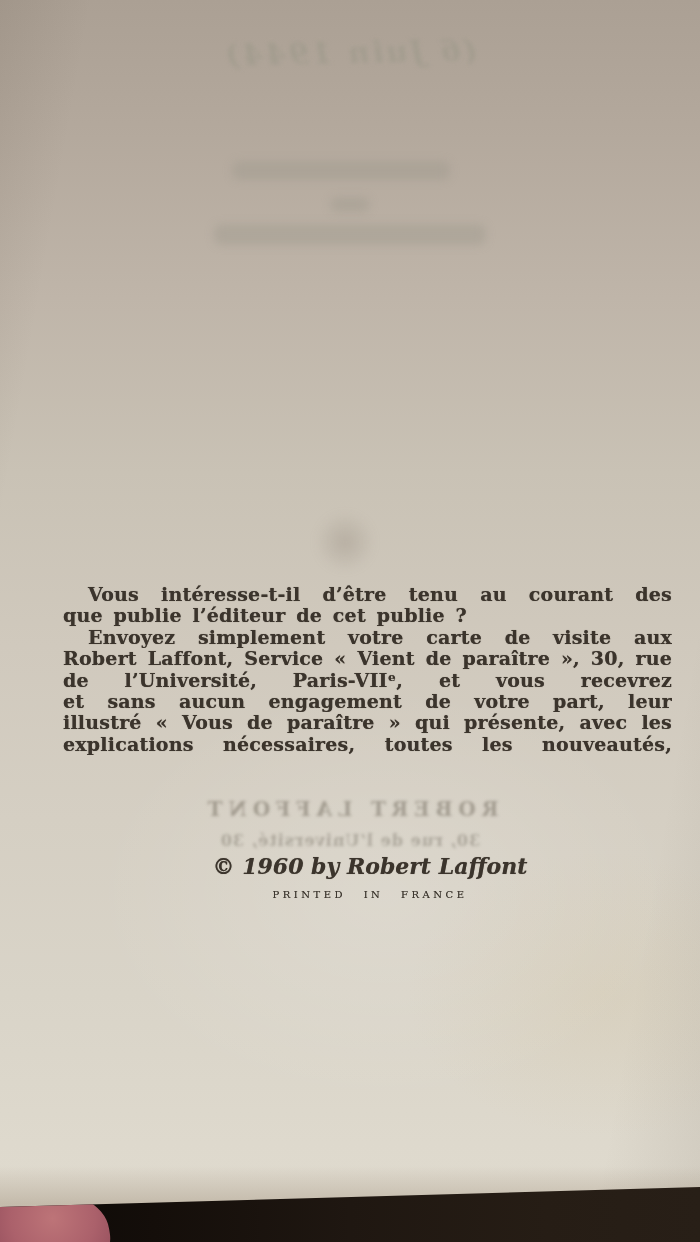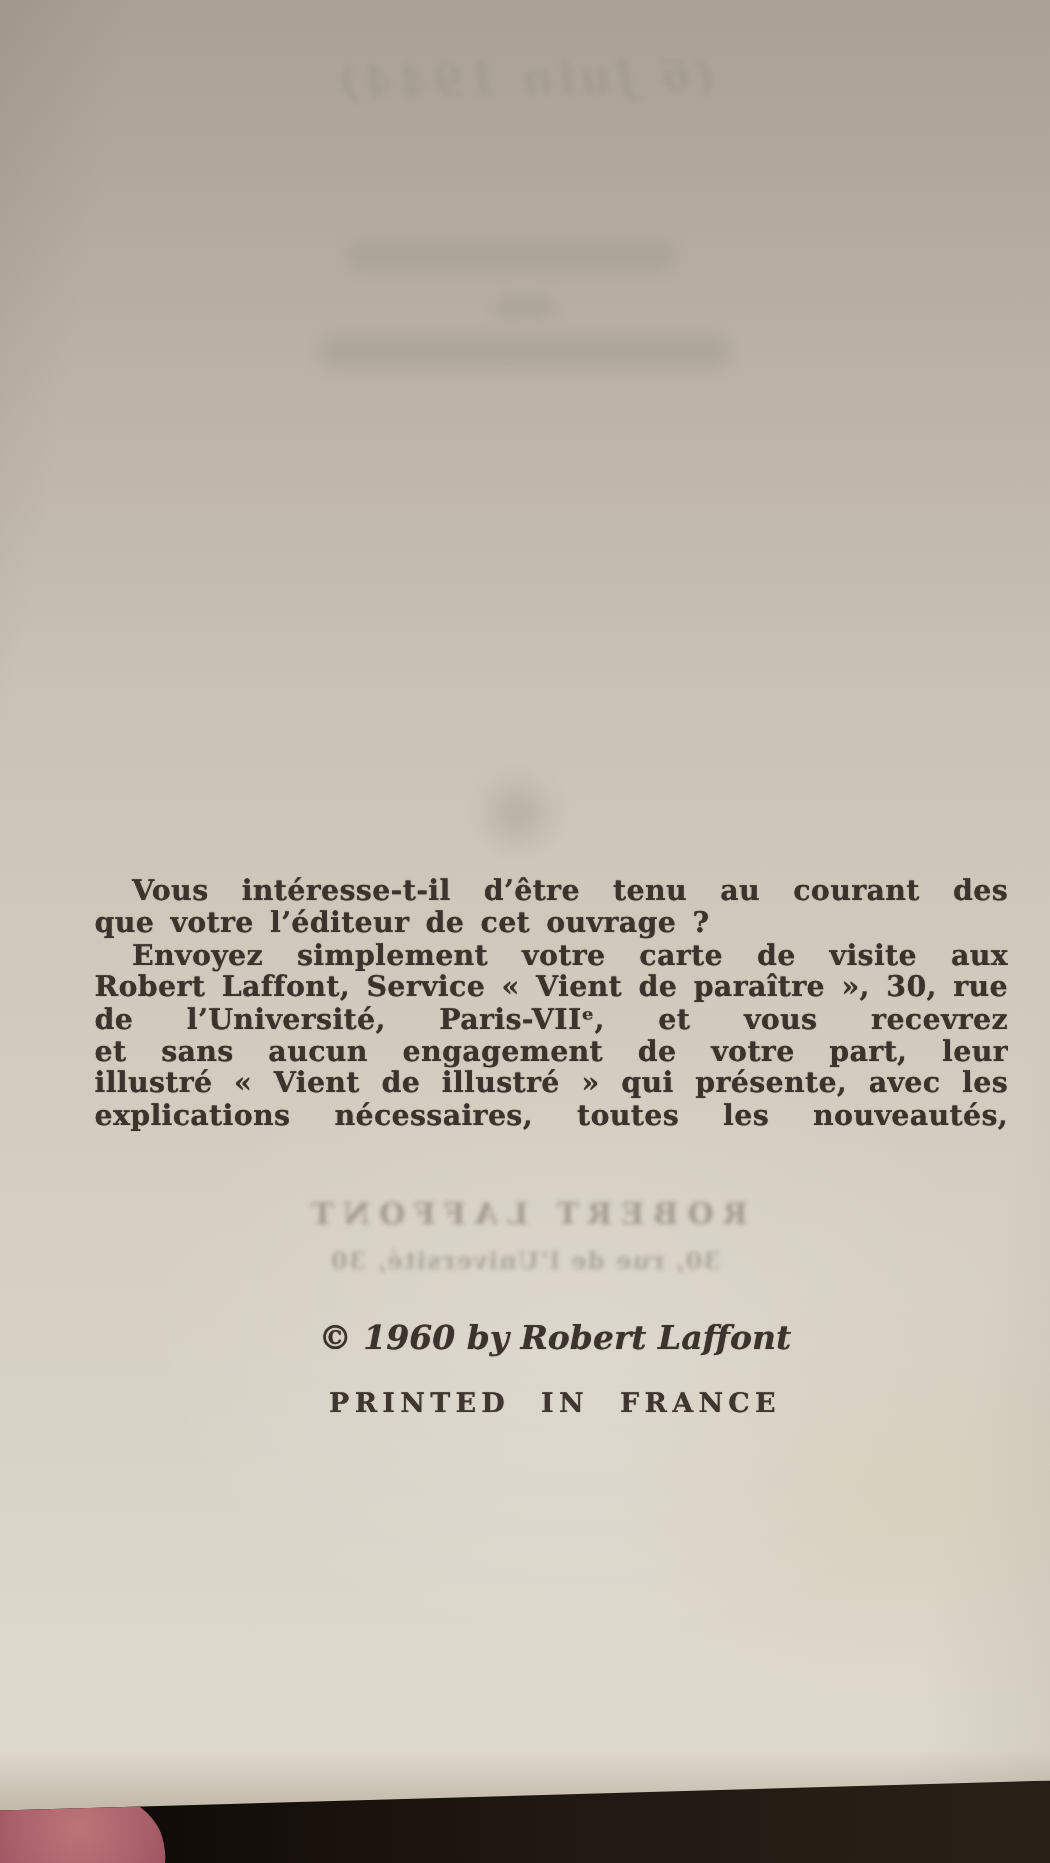--- a/index.html
+++ b/index.html
@@ -96,33 +96,33 @@
   .tl.just {
     white-space: normal;
     text-align: justify;
     text-align-last: justify;
     overflow: hidden;
     height: 21.4px;
   }
   .tl.indent { text-indent: 25px; }
 
   #copyright-line {
-    position: absolute; left: 63px; top: 879px; width: 614px;
+    position: absolute; left: 63px; top: 853px; width: 614px;
     text-align: center;
     font-style: italic;
     font-weight: bold;
     font-size: 22px;
     color: #3b342c;
     text-shadow: 0 0 0.7px rgba(59,52,44,0.7);
   }
   #printed-line {
-    position: absolute; left: 63px; top: 925px; width: 614px;
+    position: absolute; left: 63px; top: 889px; width: 614px;
     text-align: center;
-    font-weight: bold;
-    font-size: 18px;
+    font-weight: normal;
+    font-size: 10px;
     letter-spacing: 3.5px;
     word-spacing: 11px;
     color: #3d372f;
     text-shadow: 0 0 0.6px rgba(61,55,47,0.7);
   }
 
   
   #page-edge-shadow {
     position: absolute; left: 0; top: 1166px; width: 700px; height: 44px;
     background: linear-gradient(180deg, rgba(135,115,92,0) 0%, rgba(135,115,92,0.30) 85%);
@@ -154,26 +154,26 @@
     <div id="ghost-blob-3" class="ghost-blob"></div>
 
     <div id="ghost-smudge"></div>
 
     <div id="ghost-publisher-line" class="ghost">ROBERT LAFFONT</div>
 
     <div id="ghost-address-line" class="ghost">30, rue de l’Université, 30</div>
 
     <div id="body-text">
       <div class="tl just indent">Vous intéresse-t-il d’être tenu au courant des livres</div>
-      <div class="tl">que votre l’éditeur de cet ouvrage ?</div>
+      <div class="tl">que publie l’éditeur de cet publie ?</div>
       <div class="tl just indent">Envoyez simplement votre carte de visite aux Editions</div>
       <div class="tl just">Robert Laffont, Service « Vient de paraître », 30, rue</div>
       <div class="tl just">de l’Université, Paris-VIIᵉ, et vous recevrez régulièrement,</div>
       <div class="tl just">et sans aucun engagement de votre part, leur bulletin</div>
-      <div class="tl just">illustré « Vient de illustré » qui présente, avec les</div>
+      <div class="tl just">illustré « Vous de paraître » qui présente, avec les</div>
       <div class="tl just">explications nécessaires, toutes les nouveautés, romans,</div>
     </div>
 
     <div id="copyright-line">© 1960 by Robert Laffont</div>
 
     <div id="printed-line">PRINTED IN FRANCE</div>
 
     <div id="page-edge-shadow"></div>
     <div id="surface-dark">
       <div id="thumb"></div>

